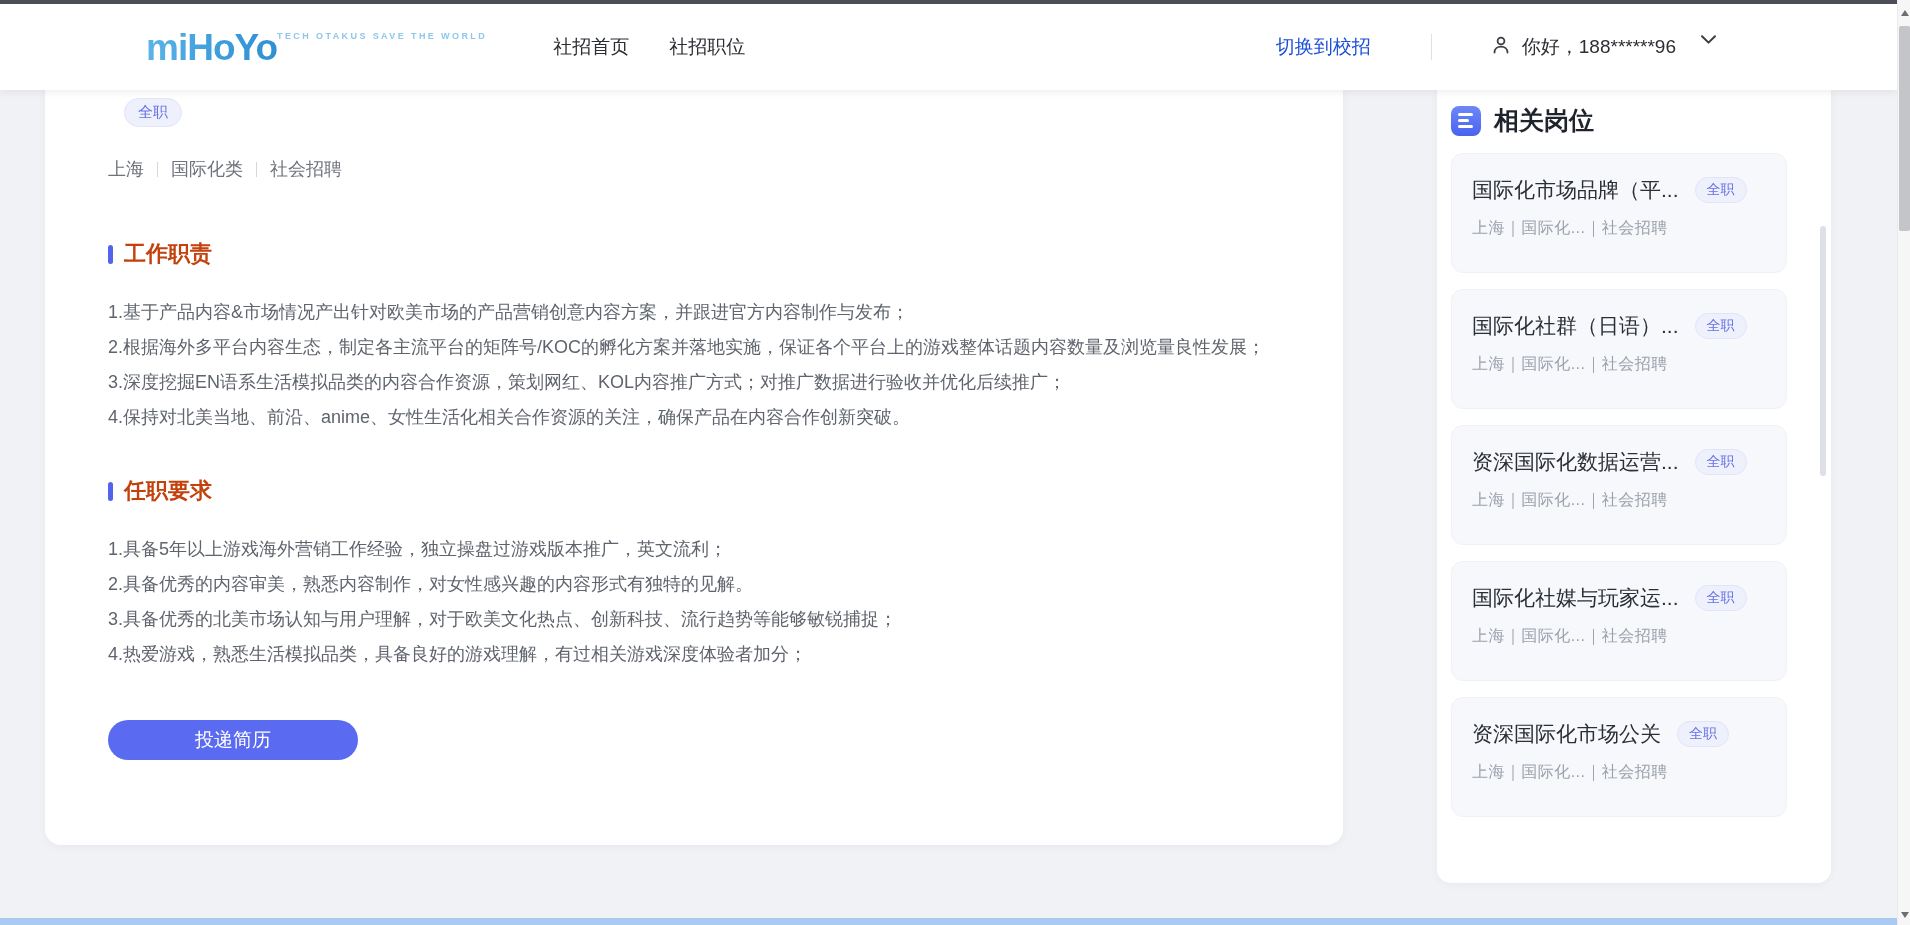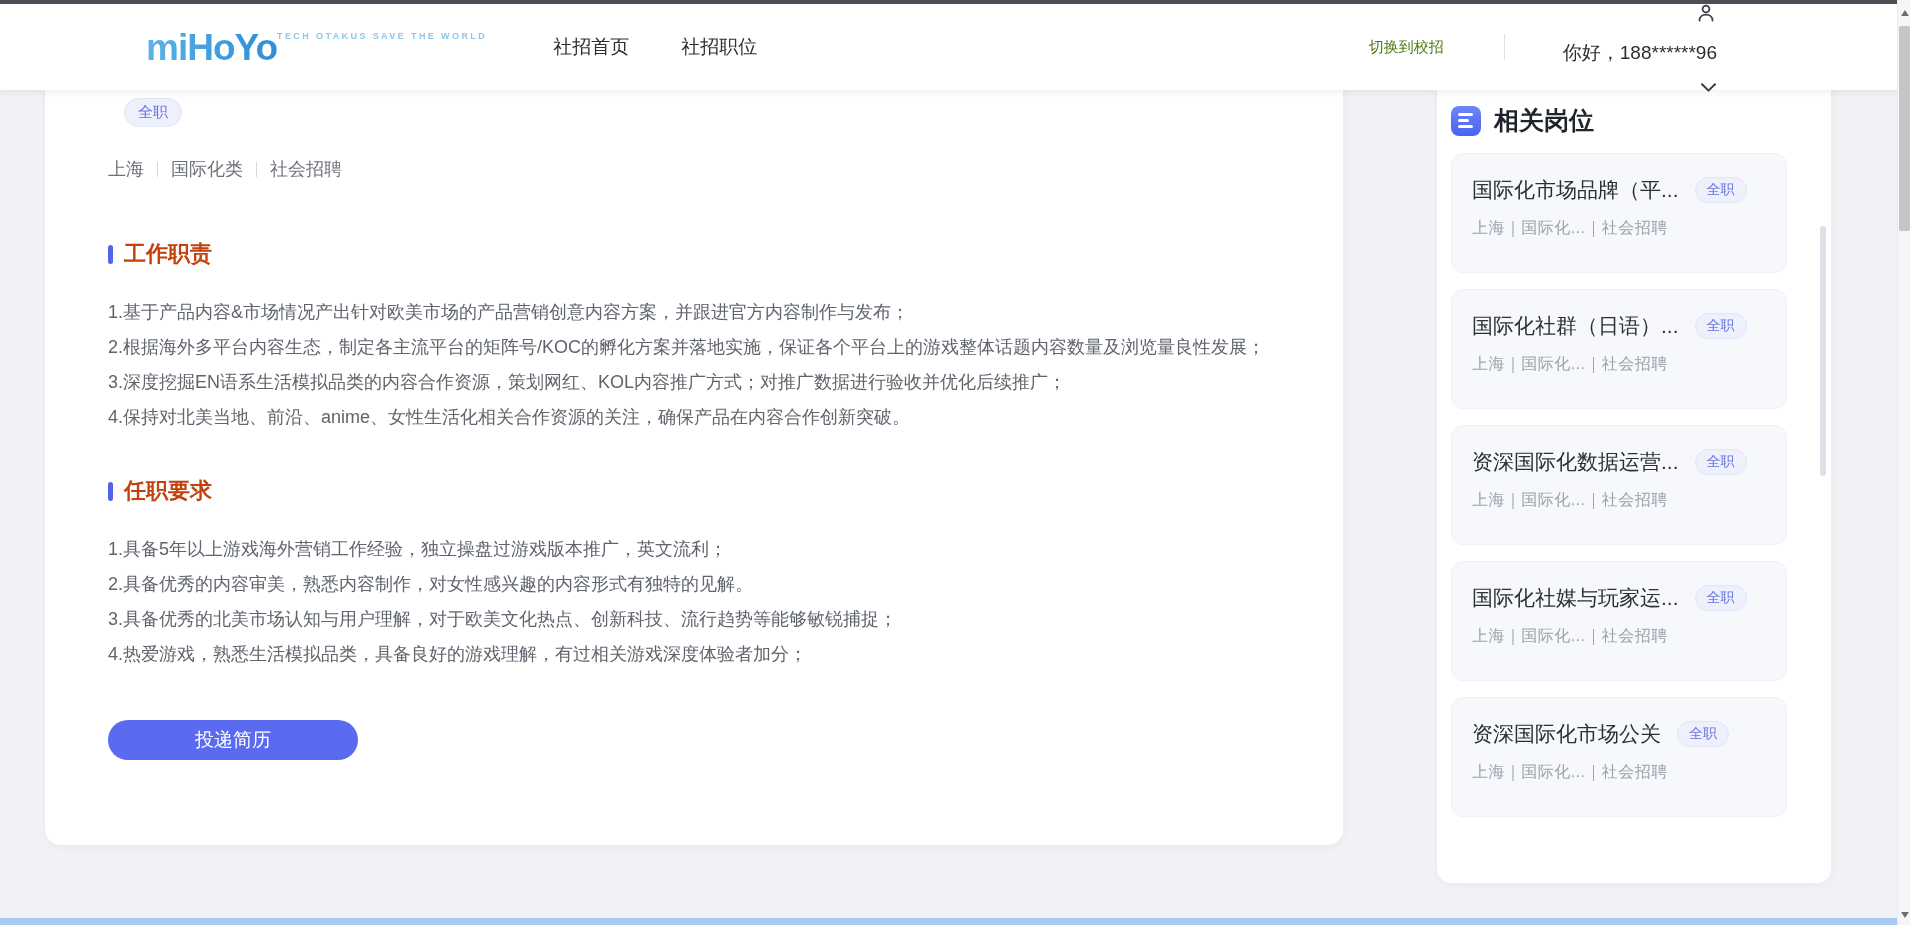--- a/index.html
+++ b/index.html
@@ -19,26 +19,26 @@
     box-shadow:0 2px 8px rgba(31,35,41,0.08);
     display:flex; align-items:center;
   }
   .logo { margin-left:146px; display:flex; flex-direction:row; line-height:1; cursor:pointer; }
   .logo-text {
     font-size:37px; font-weight:900; letter-spacing:-1px;
     background:linear-gradient(90deg,#5cb3e8 0%,#3e9ddc 55%,#2f8fd4 100%);
     -webkit-background-clip:text; background-clip:text; color:transparent;
   }
   .logo-tagline { font-size:9px; font-weight:700; letter-spacing:2.4px; color:#8ec6ec; margin-top:3px; margin-left:0; }
-  .nav { display:flex; margin-left:66px; gap:52px; }
+  .nav { display:flex; margin-left:66px; gap:40px; }
   .nav-item { font-size:19px; color:#2b2e33; cursor:pointer; }
   .header-right { margin-left:auto; margin-right:180px; display:flex; align-items:center; }
-  .switch-link { font-size:15px; color:#4d7c0f; cursor:pointer; }
+  .switch-link { font-size:19px; color:#1d4ed8; cursor:pointer; }
   .header-divider { width:1px; height:26px; background:#dfe0e3; margin:0 58px 0 60px; }
-  .user-box { display:flex; align-items:flex-end; gap:16px; cursor:pointer;flex-direction:column; }
+  .user-box { display:flex; align-items:flex-start; gap:10px; cursor:pointer; }
   .user-name { font-size:19px; color:#2b2e33; }
   .chevron { margin-left:14px; display:flex; align-items:center; }
 
   
   .main-card {
     position:absolute; left:45px; top:60px; width:1298px; height:785px;
     background:#ffffff; border-radius:16px;
     box-shadow:0 2px 10px rgba(31,35,41,0.04);
     padding:38px 60px 0 63px; z-index:10;
   }

